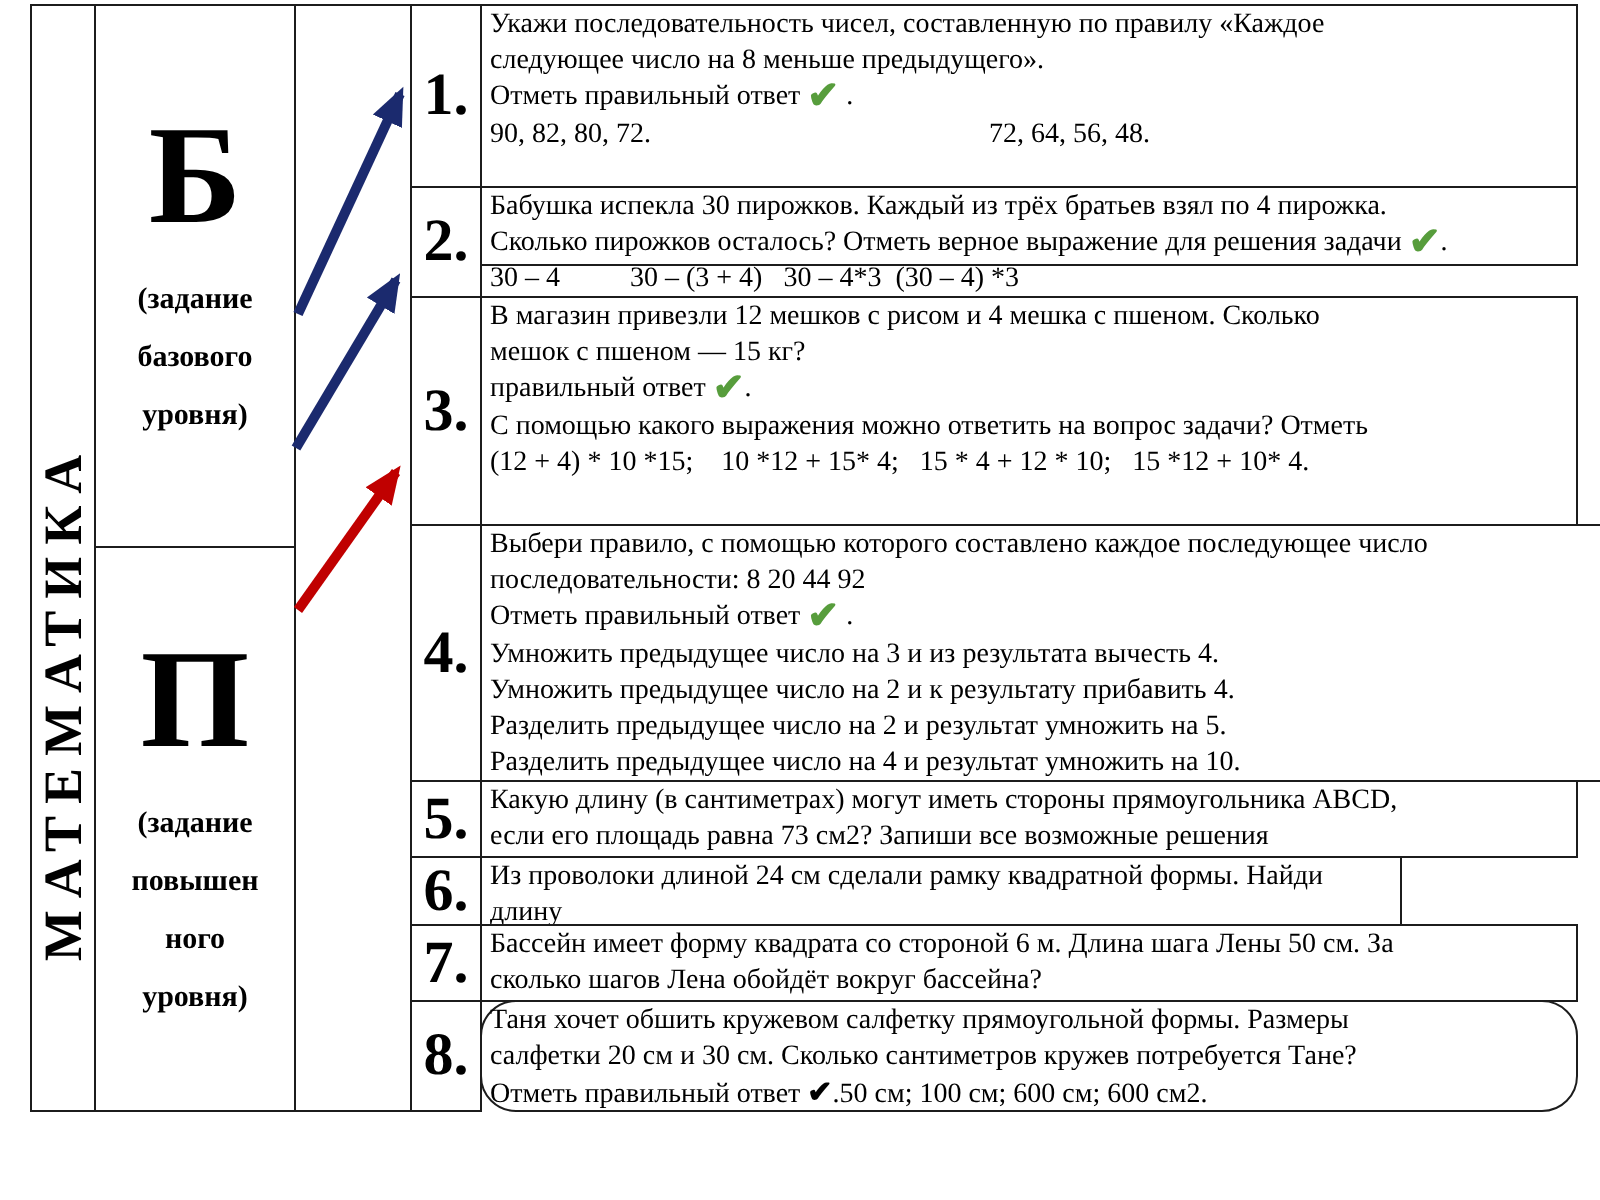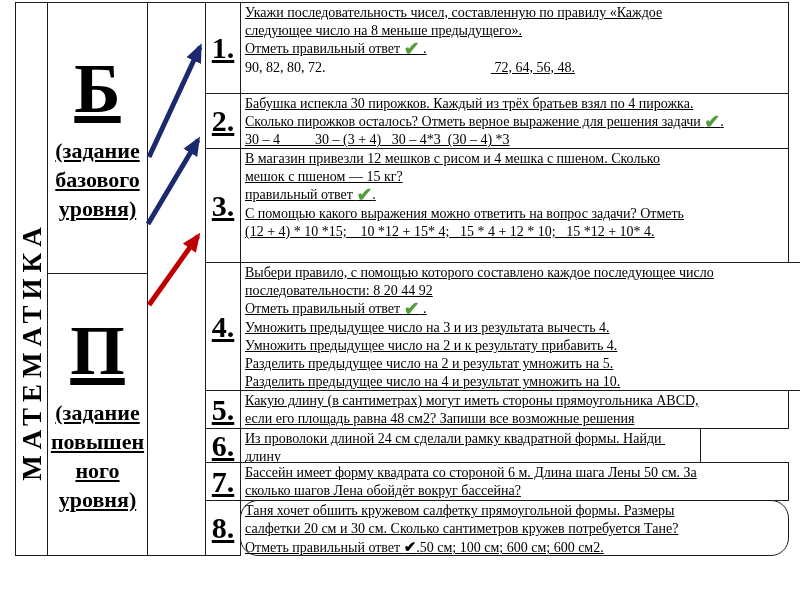--- a/index.html
+++ b/index.html
@@ -1,33 +1,33 @@
 <!DOCTYPE html>
 <html><head>
 <meta charset="utf-8">
 <style>
   html,body{margin:0;padding:0;background:#ffffff;}
   #screen{
     position:relative;width:800px;height:600px;background:#ffffff;overflow:hidden;
     font-family:"Liberation Serif","DejaVu Serif",serif;color:#000;
   }
   .cell{
-    position:absolute;box-sizing:border-box;border:1px solid #1c1c1c;background:#fff;text-decoration:underline;
+    position:absolute;box-sizing:border-box;border:1px solid #1c1c1c;background:#fff;
   }
   
   #subject-cell{display:block;}
   #subject-text{
     position:absolute;left:50%;top:calc(50% + 72px);
     transform:translate(-50%,-50%) rotate(-90deg);
     white-space:nowrap;font-weight:bold;font-size:27px;letter-spacing:6px;
   }
   
   .level-cell{display:flex;flex-direction:column;align-items:center;justify-content:center;text-align:center;}
   .level-letter{font-weight:bold;font-size:70px;line-height:70px;}
-  .level-caption{font-weight:bold;font-size:22px;line-height:29px;margin-top:12px;}
+  .level-caption{font-weight:bold;font-size:15px;line-height:29px;margin-top:12px;}
   
   .num-cell{display:flex;align-items:center;justify-content:center;font-weight:bold;font-size:30px;}
   
   .task-cell{padding:1px 3px 0 4px;font-size:14px;}
   .task-line{line-height:18.2px;white-space:pre-wrap;}
   .opt-col{display:inline-block;width:246px;white-space:pre-wrap;}
   .check-green{font-weight:bold;font-size:19px;line-height:18px;vertical-align:-2px;}
   .check-black{font-weight:bold;font-size:15px;}
   #arrows-svg{position:absolute;left:0;top:0;pointer-events:none;}
 </style>
@@ -63,21 +63,21 @@
 
   <div id="rows-layer">
       <div class="cell num-cell" style="left: 205px; top: 2px; width: 36px; height: 92px;">1.</div>
       <div class="cell task-cell" style="left: 240px; top: 2px; width: 549px; height: 92px;">
         <div class="task-line"><span>Укажи последовательность чисел, составленную по правилу «Каждое</span></div>
         <div class="task-line"><span>следующее число на 8 меньше предыдущего».</span></div>
         <div class="task-line"><span>Отметь правильный ответ </span><span class="check-green" style="color: rgb(87, 157, 60);">✔</span><span> .</span></div>
         <div class="task-line"><span class="opt-col">90, 82, 80, 72.</span><span class=""> 72, 64, 56, 48.</span></div>
       </div>
       <div class="cell num-cell" style="left: 205px; top: 93px; width: 36px; height: 56px;">2.</div>
-      <div class="cell task-cell" style="left: 240px; top: 93px; width: 549px; height: 56px;">
+      <div class="cell task-cell" style="left: 240px; top: 93px; width: 549px; height: 40px;">
         <div class="task-line"><span>Бабушка испекла 30 пирожков. Каждый из трёх братьев взял по 4 пирожка.</span></div>
         <div class="task-line"><span>Сколько пирожков осталось? Отметь верное выражение для решения задачи </span><span class="check-green" style="color: rgb(87, 157, 60);">✔</span><span>.</span></div>
         <div class="task-line"><span>30 – 4          30 – (3 + 4)   30 – 4*3  (30 – 4) *3</span></div>
       </div>
       <div class="cell num-cell" style="left: 205px; top: 148px; width: 36px; height: 115px;">3.</div>
       <div class="cell task-cell" style="left: 240px; top: 148px; width: 549px; height: 115px;">
         <div class="task-line"><span>В магазин привезли 12 мешков с рисом и 4 мешка с пшеном. Сколько</span></div>
         <div class="task-line"><span>мешок с пшеном — 15 кг?</span></div>
         <div class="task-line"><span>правильный ответ </span><span class="check-green" style="color: rgb(87, 157, 60);">✔</span><span>.</span></div>
         <div class="task-line"><span>С помощью какого выражения можно ответить на вопрос задачи? Отметь</span></div>
@@ -89,21 +89,21 @@
         <div class="task-line"><span>последовательности: 8 20 44 92</span></div>
         <div class="task-line"><span>Отметь правильный ответ </span><span class="check-green" style="color: rgb(87, 157, 60);">✔</span><span> .</span></div>
         <div class="task-line"><span>Умножить предыдущее число на 3 и из результата вычесть 4.</span></div>
         <div class="task-line"><span>Умножить предыдущее число на 2 и к результату прибавить 4.</span></div>
         <div class="task-line"><span>Разделить предыдущее число на 2 и результат умножить на 5.</span></div>
         <div class="task-line"><span>Разделить предыдущее число на 4 и результат умножить на 10.</span></div>
       </div>
       <div class="cell num-cell" style="left: 205px; top: 390px; width: 36px; height: 39px;">5.</div>
       <div class="cell task-cell" style="left: 240px; top: 390px; width: 549px; height: 39px;">
         <div class="task-line"><span>Какую длину (в сантиметрах) могут иметь стороны прямоугольника ABCD,</span></div>
-        <div class="task-line"><span>если его площадь равна 48 см2? Запиши все возможные решения</span></div>
+        <div class="task-line"><span>если его площадь равна 73 см2? Запиши все возможные решения</span></div>
       </div>
       <div class="cell num-cell" style="left: 205px; top: 428px; width: 36px; height: 35px;">6.</div>
       <div class="cell task-cell" style="left: 240px; top: 428px; width: 461px; height: 35px;">
         <div class="task-line"><span>Из проволоки длиной 24 см сделали рамку квадратной формы. Найди длину</span></div>
         <div class="task-line"><span>стороны рамки.</span></div>
       </div>
       <div class="cell num-cell" style="left: 205px; top: 462px; width: 36px; height: 39px;">7.</div>
       <div class="cell task-cell" style="left: 240px; top: 462px; width: 549px; height: 39px;">
         <div class="task-line"><span>Бассейн имеет форму квадрата со стороной 6 м. Длина шага Лены 50 см. За</span></div>
         <div class="task-line"><span>сколько шагов Лена обойдёт вокруг бассейна?</span></div>

